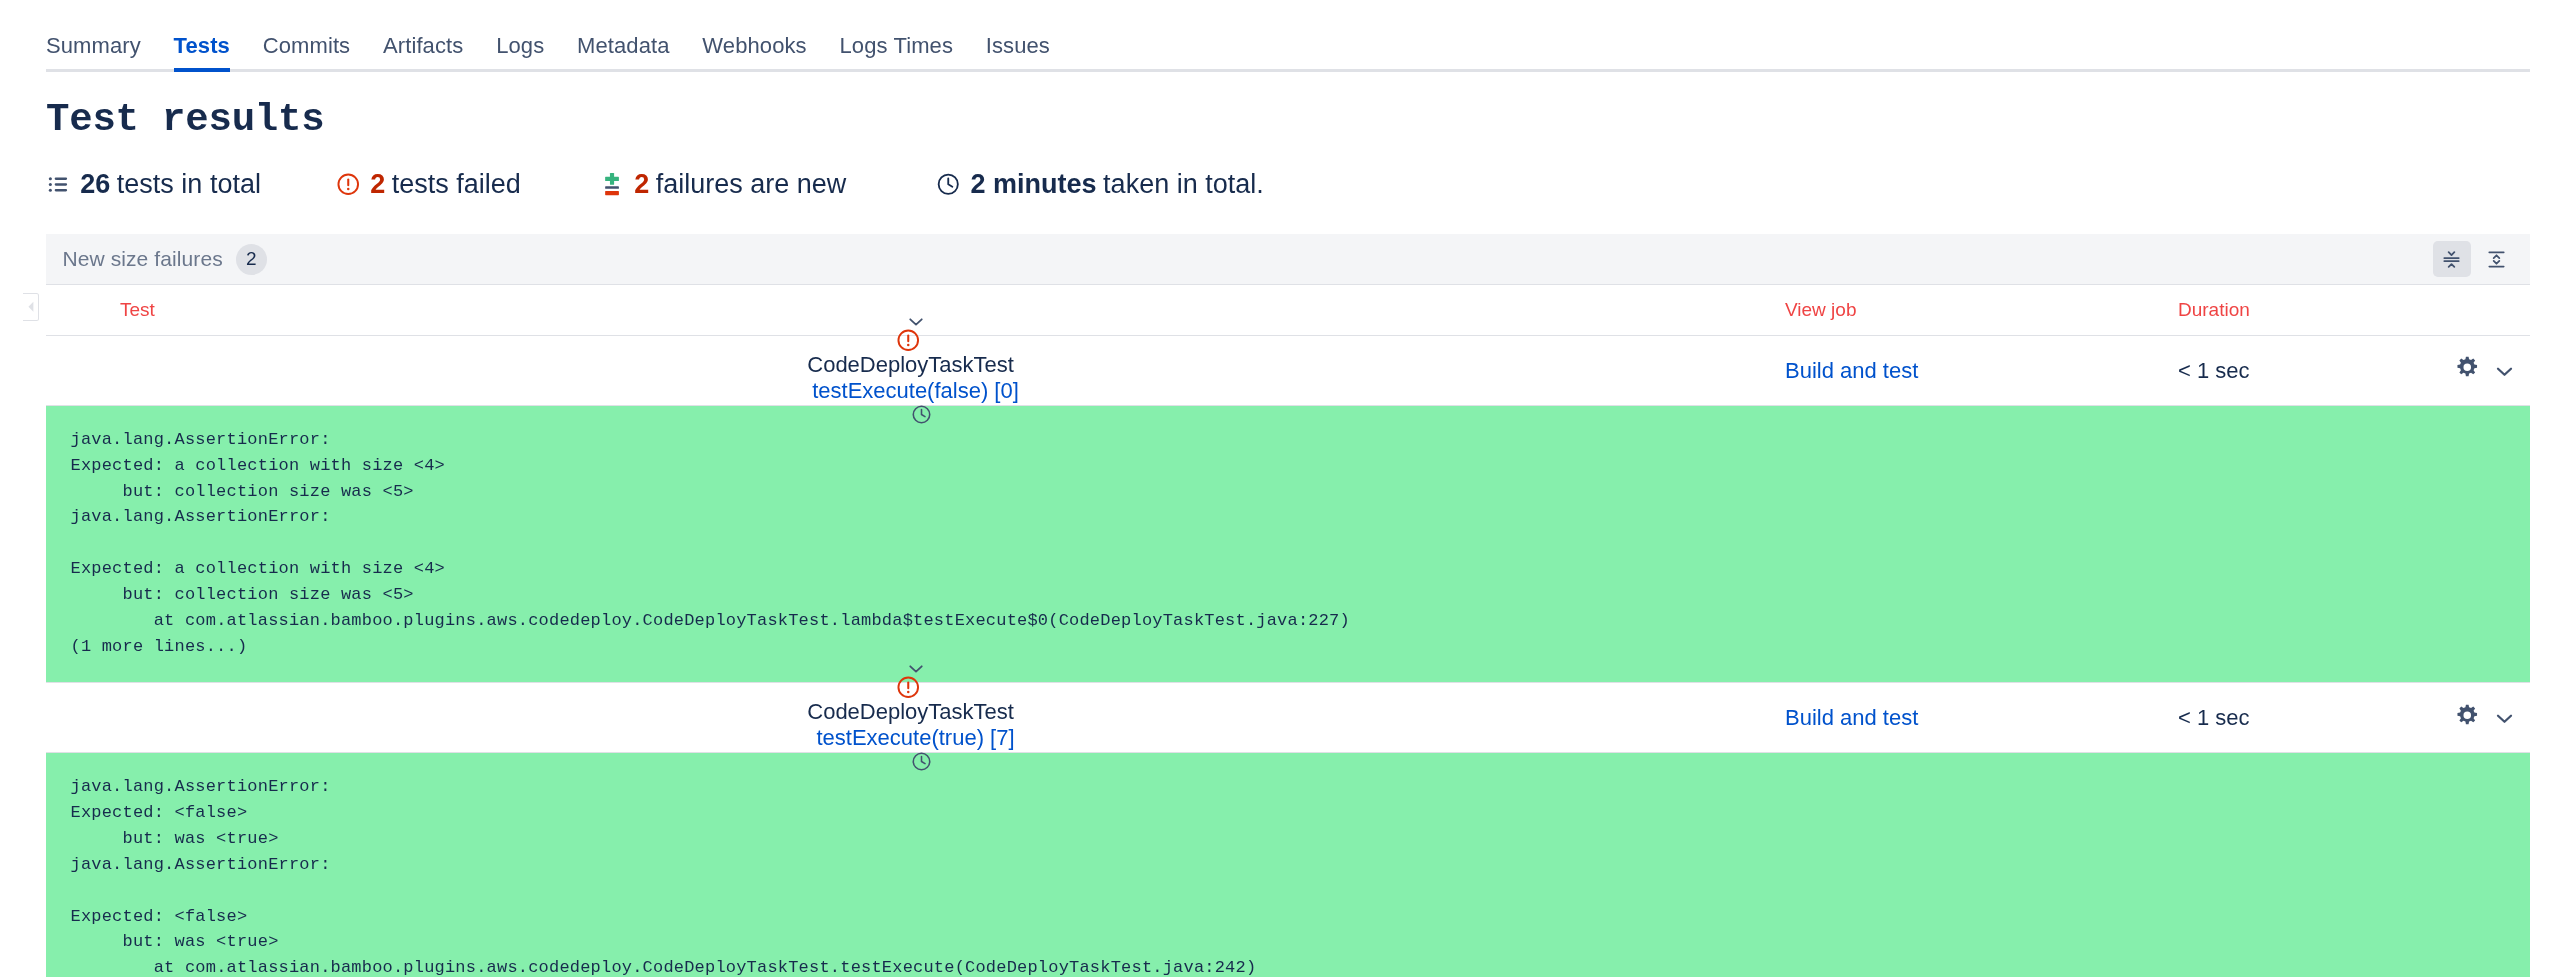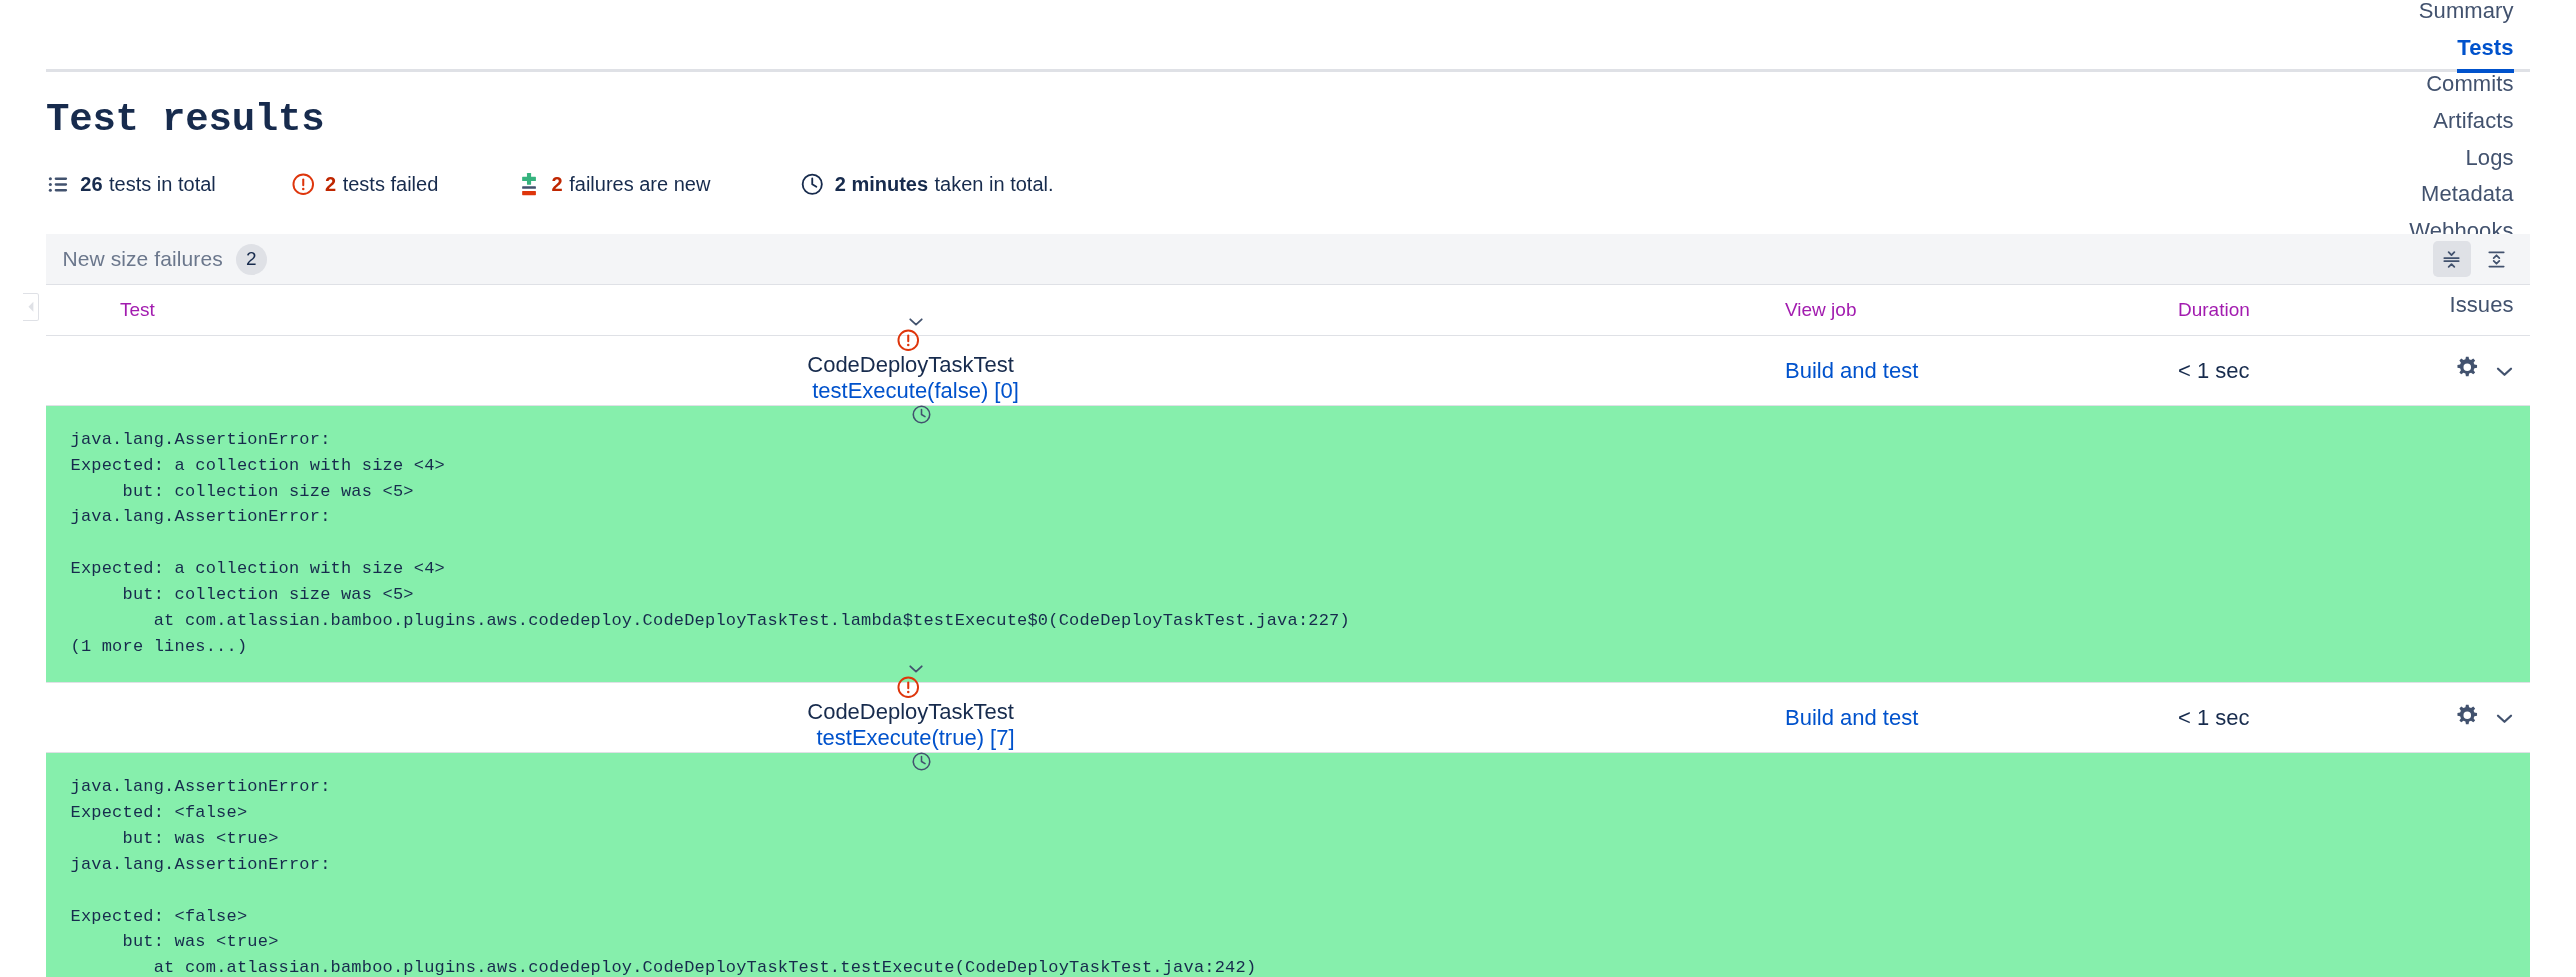--- a/index.html
+++ b/index.html
@@ -13,21 +13,20 @@
   }
 
   
   .tabbar {
     position: relative;
     display: flex;
     align-items: flex-end;
     gap: 0px;
     padding: 0 46px;
     height: 72px;
-    flex-direction: column;
   }
   .tabbar::after {
     content: "";
     position: absolute;
     left: 46px; right: 46px; bottom: 0;
     height: 3.3px;
     background: #DFE1E6;
   }
   .tab {
     position: relative;
@@ -64,21 +63,21 @@
   
   .stats {
     display: flex;
     align-items: center;
     margin: 26px 0 0 46px;
     height: 33px;
   }
   .stat {
     display: flex;
     align-items: center;
-    font-size: 20px;
+    font-size: 27px;
     color: #172B4D;
     white-space: nowrap;
   }
   .stat .s-icon {
     display: inline-flex;
     align-items: center;
     justify-content: center;
     width: 24.5px; height: 24.5px;
     margin-right: 9.8px;
   }
@@ -150,21 +149,21 @@
     cursor: pointer;
   }
 
   
   .thead {
     display: flex;
     align-items: center;
     height: 51px;
     border-bottom: 1.6px solid #DFE1E6;
     font-size: 19px;
-    color: #a21caf;
+    color: #ef4444;
   }
   .col-test   { flex: 1 1 auto; padding-left: 74px; }
   .col-job    { flex: 0 0 393px; }
   .col-dur    { flex: 0 0 205px; }
   .col-act    { flex: 0 0 147px; }
 
   .trow {
     display: flex;
     align-items: center;
     height: 69px;

